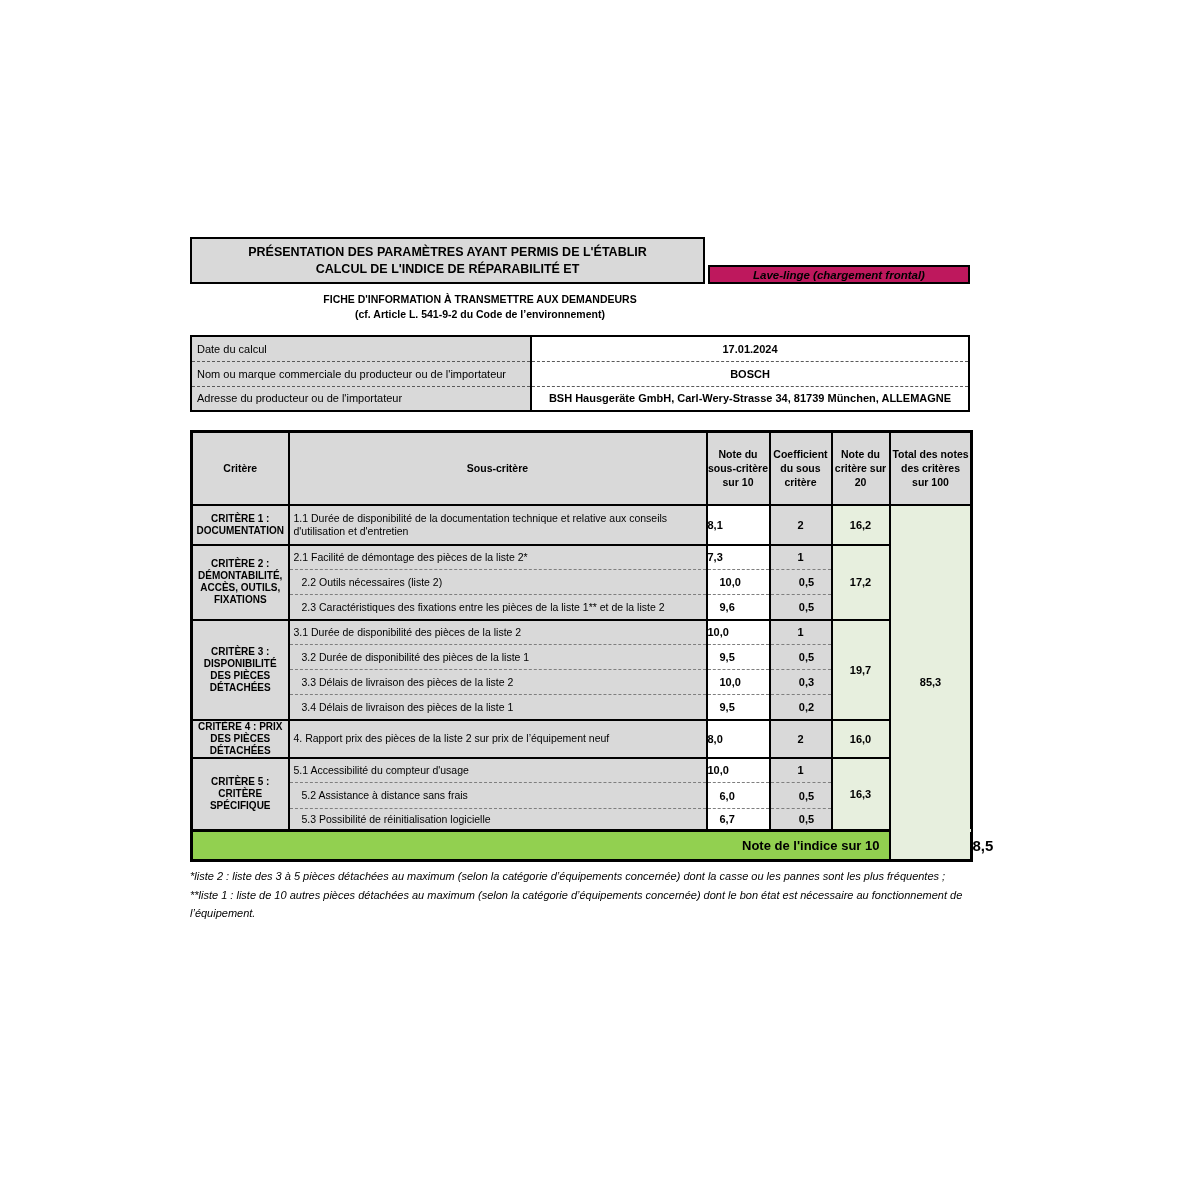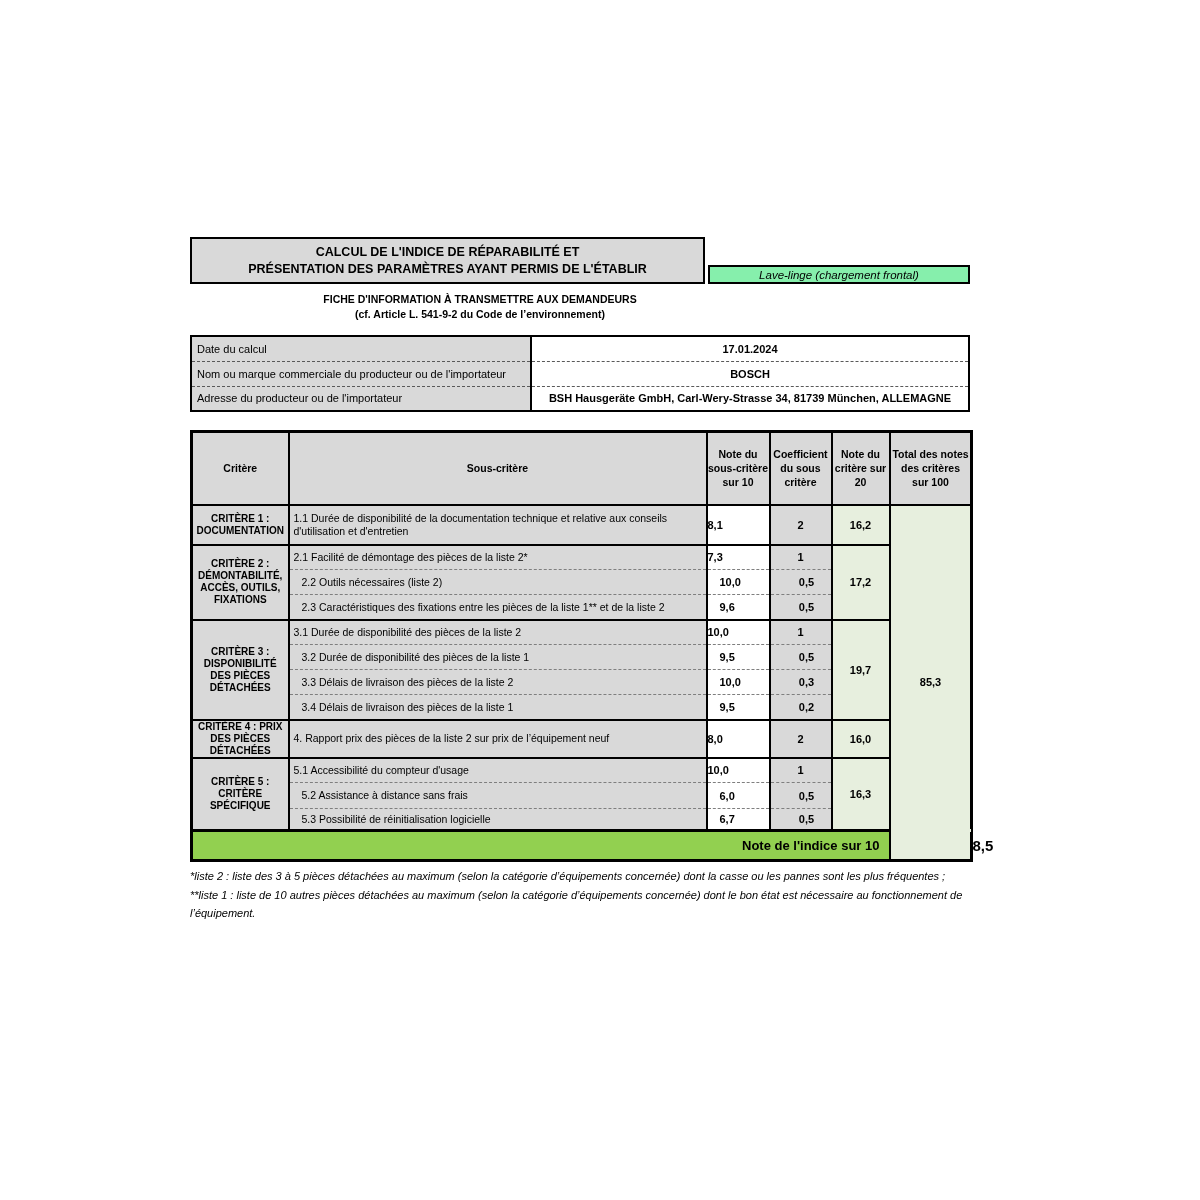--- a/index.html
+++ b/index.html
@@ -15,23 +15,23 @@
   .doc { position:absolute; left:190px; top:237px; width:780px; }
 
   
   .title-row { display:flex; height:47px; }
   .title-main {
     width:515px; background:#d9d9d9; border:2.5px solid #000;
     display:flex; flex-direction:column; justify-content:center;
     text-align:center; font-weight:bold; font-size:12.5px; line-height:17px;
   }
   .title-product {
-    flex:1; margin-left:3px; background:#86efac; border:2.5px solid #000;
+    flex:1; margin-left:3px; background:#be185d; border:2.5px solid #000;
     display:flex; align-items:center; justify-content:center;
-    font-weight:normal; font-style:italic; font-size:11.5px;margin-top:28px;
+    font-weight:bold; font-style:italic; font-size:11.5px;margin-top:28px;
   }
 
   
   .subtitle { margin-top:8px; width:580px; text-align:center; font-weight:bold; font-size:10.5px; line-height:15px; }
 
   
   table.info { margin-top:13px; width:780px; table-layout:fixed; border-collapse:collapse; border:2.5px solid #000; }
   table.info tr { height:25px; }
   table.info td { vertical-align:middle; }
   td.ilabel { width:340px; background:#d9d9d9; font-size:11px; padding:0 5px; border-right:2.5px solid #000; }
@@ -64,22 +64,22 @@
   .footnotes { margin-top:5px; font-style:italic; font-size:11px; line-height:18.5px; }
 </style>
 </head>
 <body>
 
 <div class="page">
   <div class="doc">
 
     <div class="title-row">
       <div class="title-main">
+        <div>PRÉSENTATION DES PARAMÈTRES AYANT PERMIS DE L'ÉTABLIR</div>
         <div>CALCUL DE L'INDICE DE RÉPARABILITÉ ET</div>
-        <div>PRÉSENTATION DES PARAMÈTRES AYANT PERMIS DE L'ÉTABLIR</div>
       </div>
       <div class="title-product">Lave-linge (chargement frontal)</div>
     </div>
 
     <div class="subtitle">
       <div>FICHE D'INFORMATION À TRANSMETTRE AUX DEMANDEURS</div>
       <div>(cf. Article L. 541-9-2 du Code de l’environnement)</div>
     </div>
 
     <table class="info">

